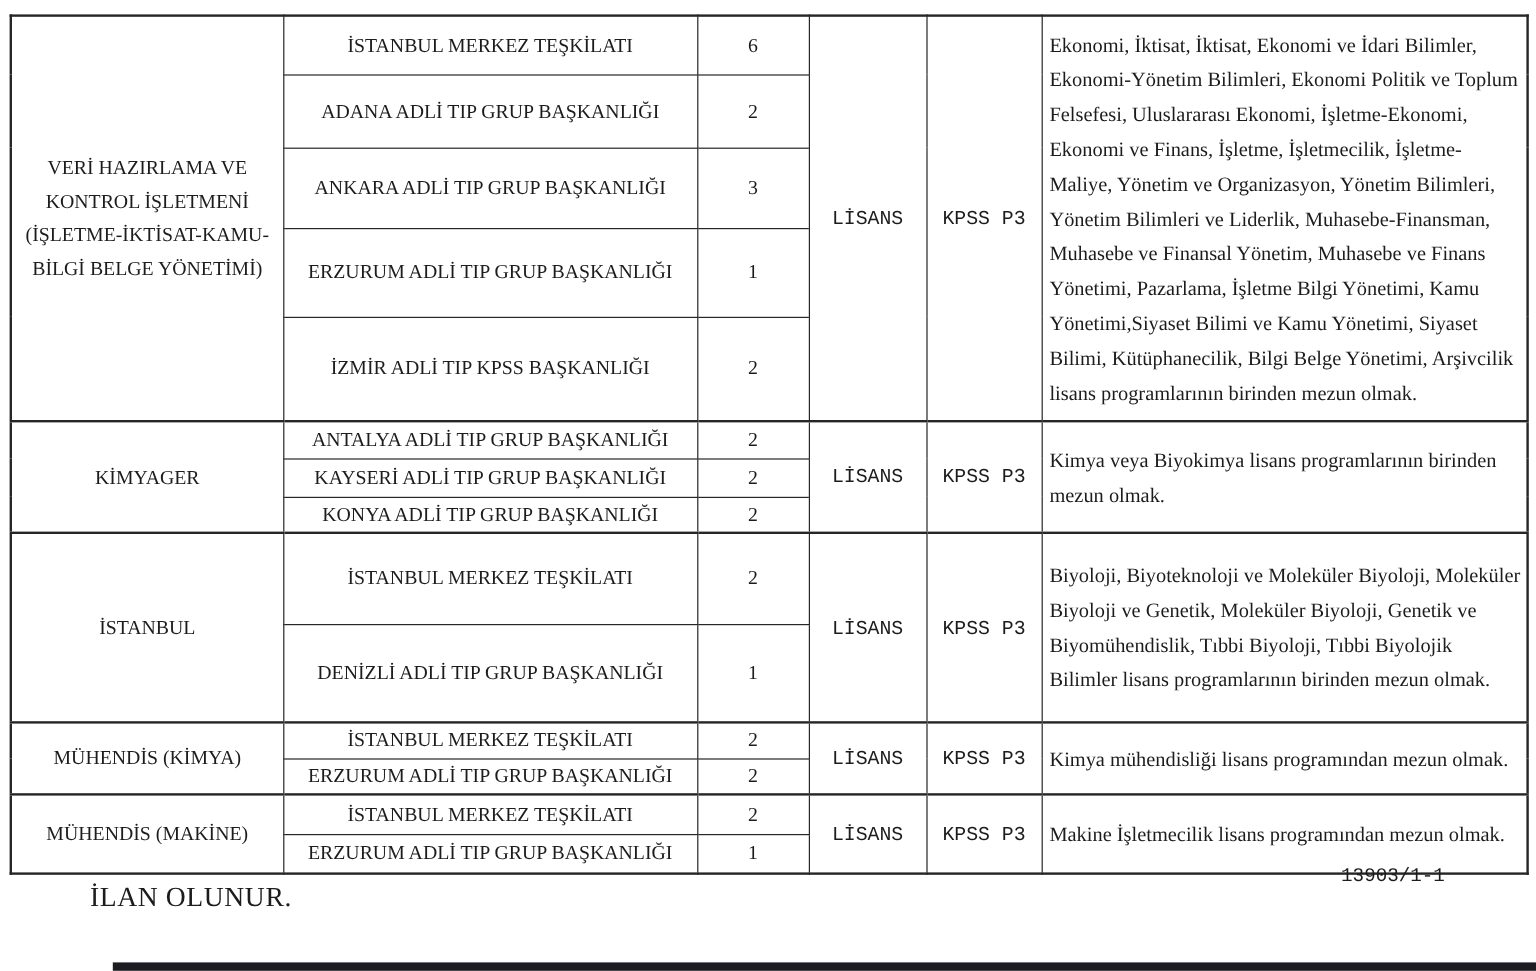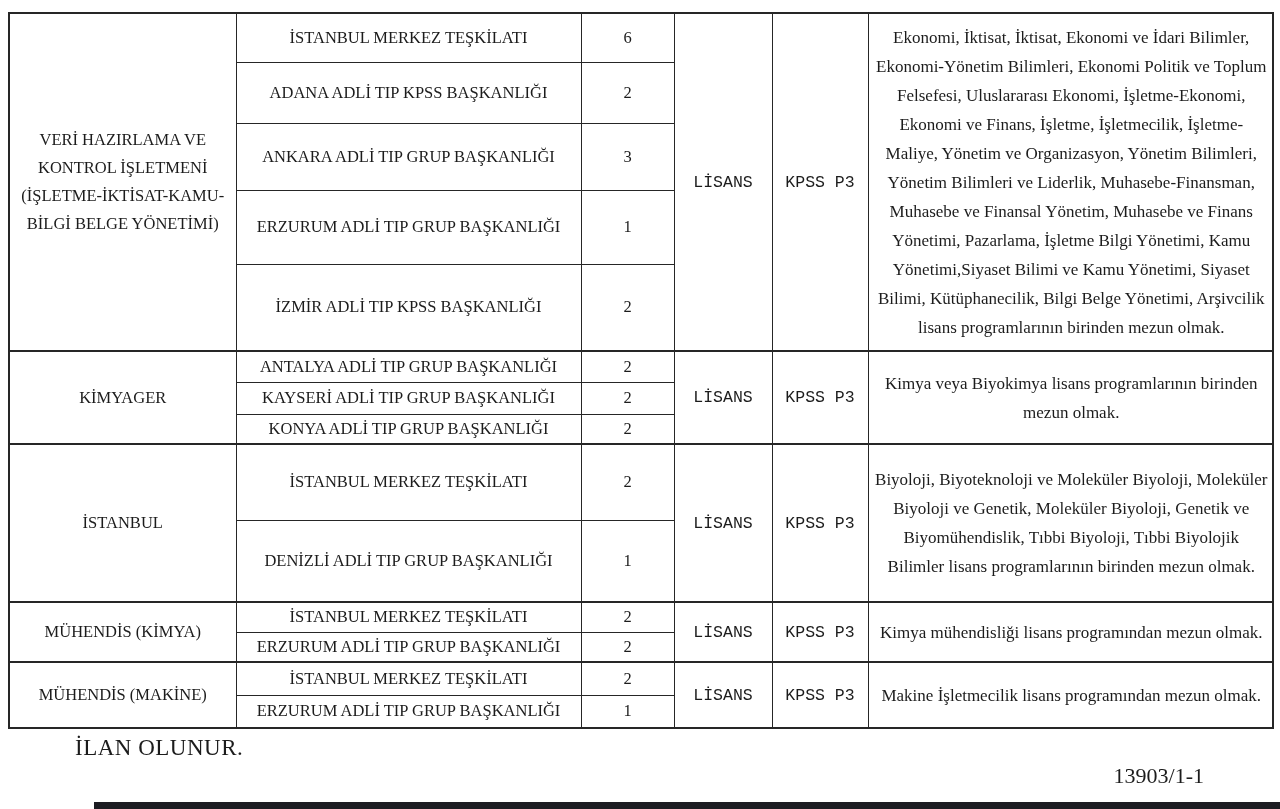--- a/index.html
+++ b/index.html
@@ -37,34 +37,35 @@
   td.cnt {
     text-align: center; vertical-align: middle;
     font-size: 16.5px;
   }
   td.edu, td.exam {
     text-align: center; vertical-align: middle;
     font-size: 16.5px;
     font-family: Liberation Mono, monospace;
   }
   td.req {
-    text-align: center; vertical-align: middle;
+    text-align: left; vertical-align: middle;
     font-size: 17px; line-height: 29px;
     padding: 2px 4px 2px 6px;
   }
   .footer-note {
     position: absolute;
     left: 75px; top: 735px;
     font-size: 23px;
     letter-spacing: 0.5px;
   }
   .ref-number {
     position: absolute;
-    right: 76px; top: 763px;
-    font-size: 22px;
+    right: 76px; top: 721px;
+    font-size: 16px;
+    font-family: Liberation Mono, monospace;
   }
   .bottom-bar {
     position: absolute;
     left: 94px; right: 0; bottom: 0;
     height: 7px;
     background: #1c1c22;
   }
 </style>
 </head>
 <body>
@@ -82,21 +83,21 @@
 
     <tr style="height:49px">
       <td class="pos" rowspan="5">VERİ HAZIRLAMA VE KONTROL İŞLETMENİ (İŞLETME-İKTİSAT-KAMU-BİLGİ BELGE YÖNETİMİ)</td>
       <td class="loc">İSTANBUL MERKEZ TEŞKİLATI</td>
       <td class="cnt">6</td>
       <td class="edu" rowspan="5">LİSANS</td>
       <td class="exam" rowspan="5">KPSS P3</td>
       <td class="req" rowspan="5">Ekonomi, İktisat, İktisat, Ekonomi ve İdari Bilimler, Ekonomi-Yönetim Bilimleri, Ekonomi Politik ve Toplum Felsefesi, Uluslararası Ekonomi, İşletme-Ekonomi, Ekonomi ve Finans, İşletme, İşletmecilik, İşletme-Maliye, Yönetim ve Organizasyon, Yönetim Bilimleri, Yönetim Bilimleri ve Liderlik, Muhasebe-Finansman, Muhasebe ve Finansal Yönetim, Muhasebe ve Finans Yönetimi, Pazarlama, İşletme Bilgi Yönetimi, Kamu Yönetimi,Siyaset Bilimi ve Kamu Yönetimi, Siyaset Bilimi, Kütüphanecilik, Bilgi Belge Yönetimi, Arşivcilik lisans programlarının birinden mezun olmak.</td>
     </tr>
     <tr style="height:61px">
-      <td class="loc">ADANA ADLİ TIP KPSS BAŞKANLIĞI</td>
+      <td class="loc">ADANA ADLİ TIP GRUP BAŞKANLIĞI</td>
       <td class="cnt">2</td>
     </tr>
     <tr style="height:67px">
       <td class="loc">ANKARA ADLİ TIP GRUP BAŞKANLIĞI</td>
       <td class="cnt">3</td>
     </tr>
     <tr style="height:74px">
       <td class="loc">ERZURUM ADLİ TIP GRUP BAŞKANLIĞI</td>
       <td class="cnt">1</td>
     </tr>

